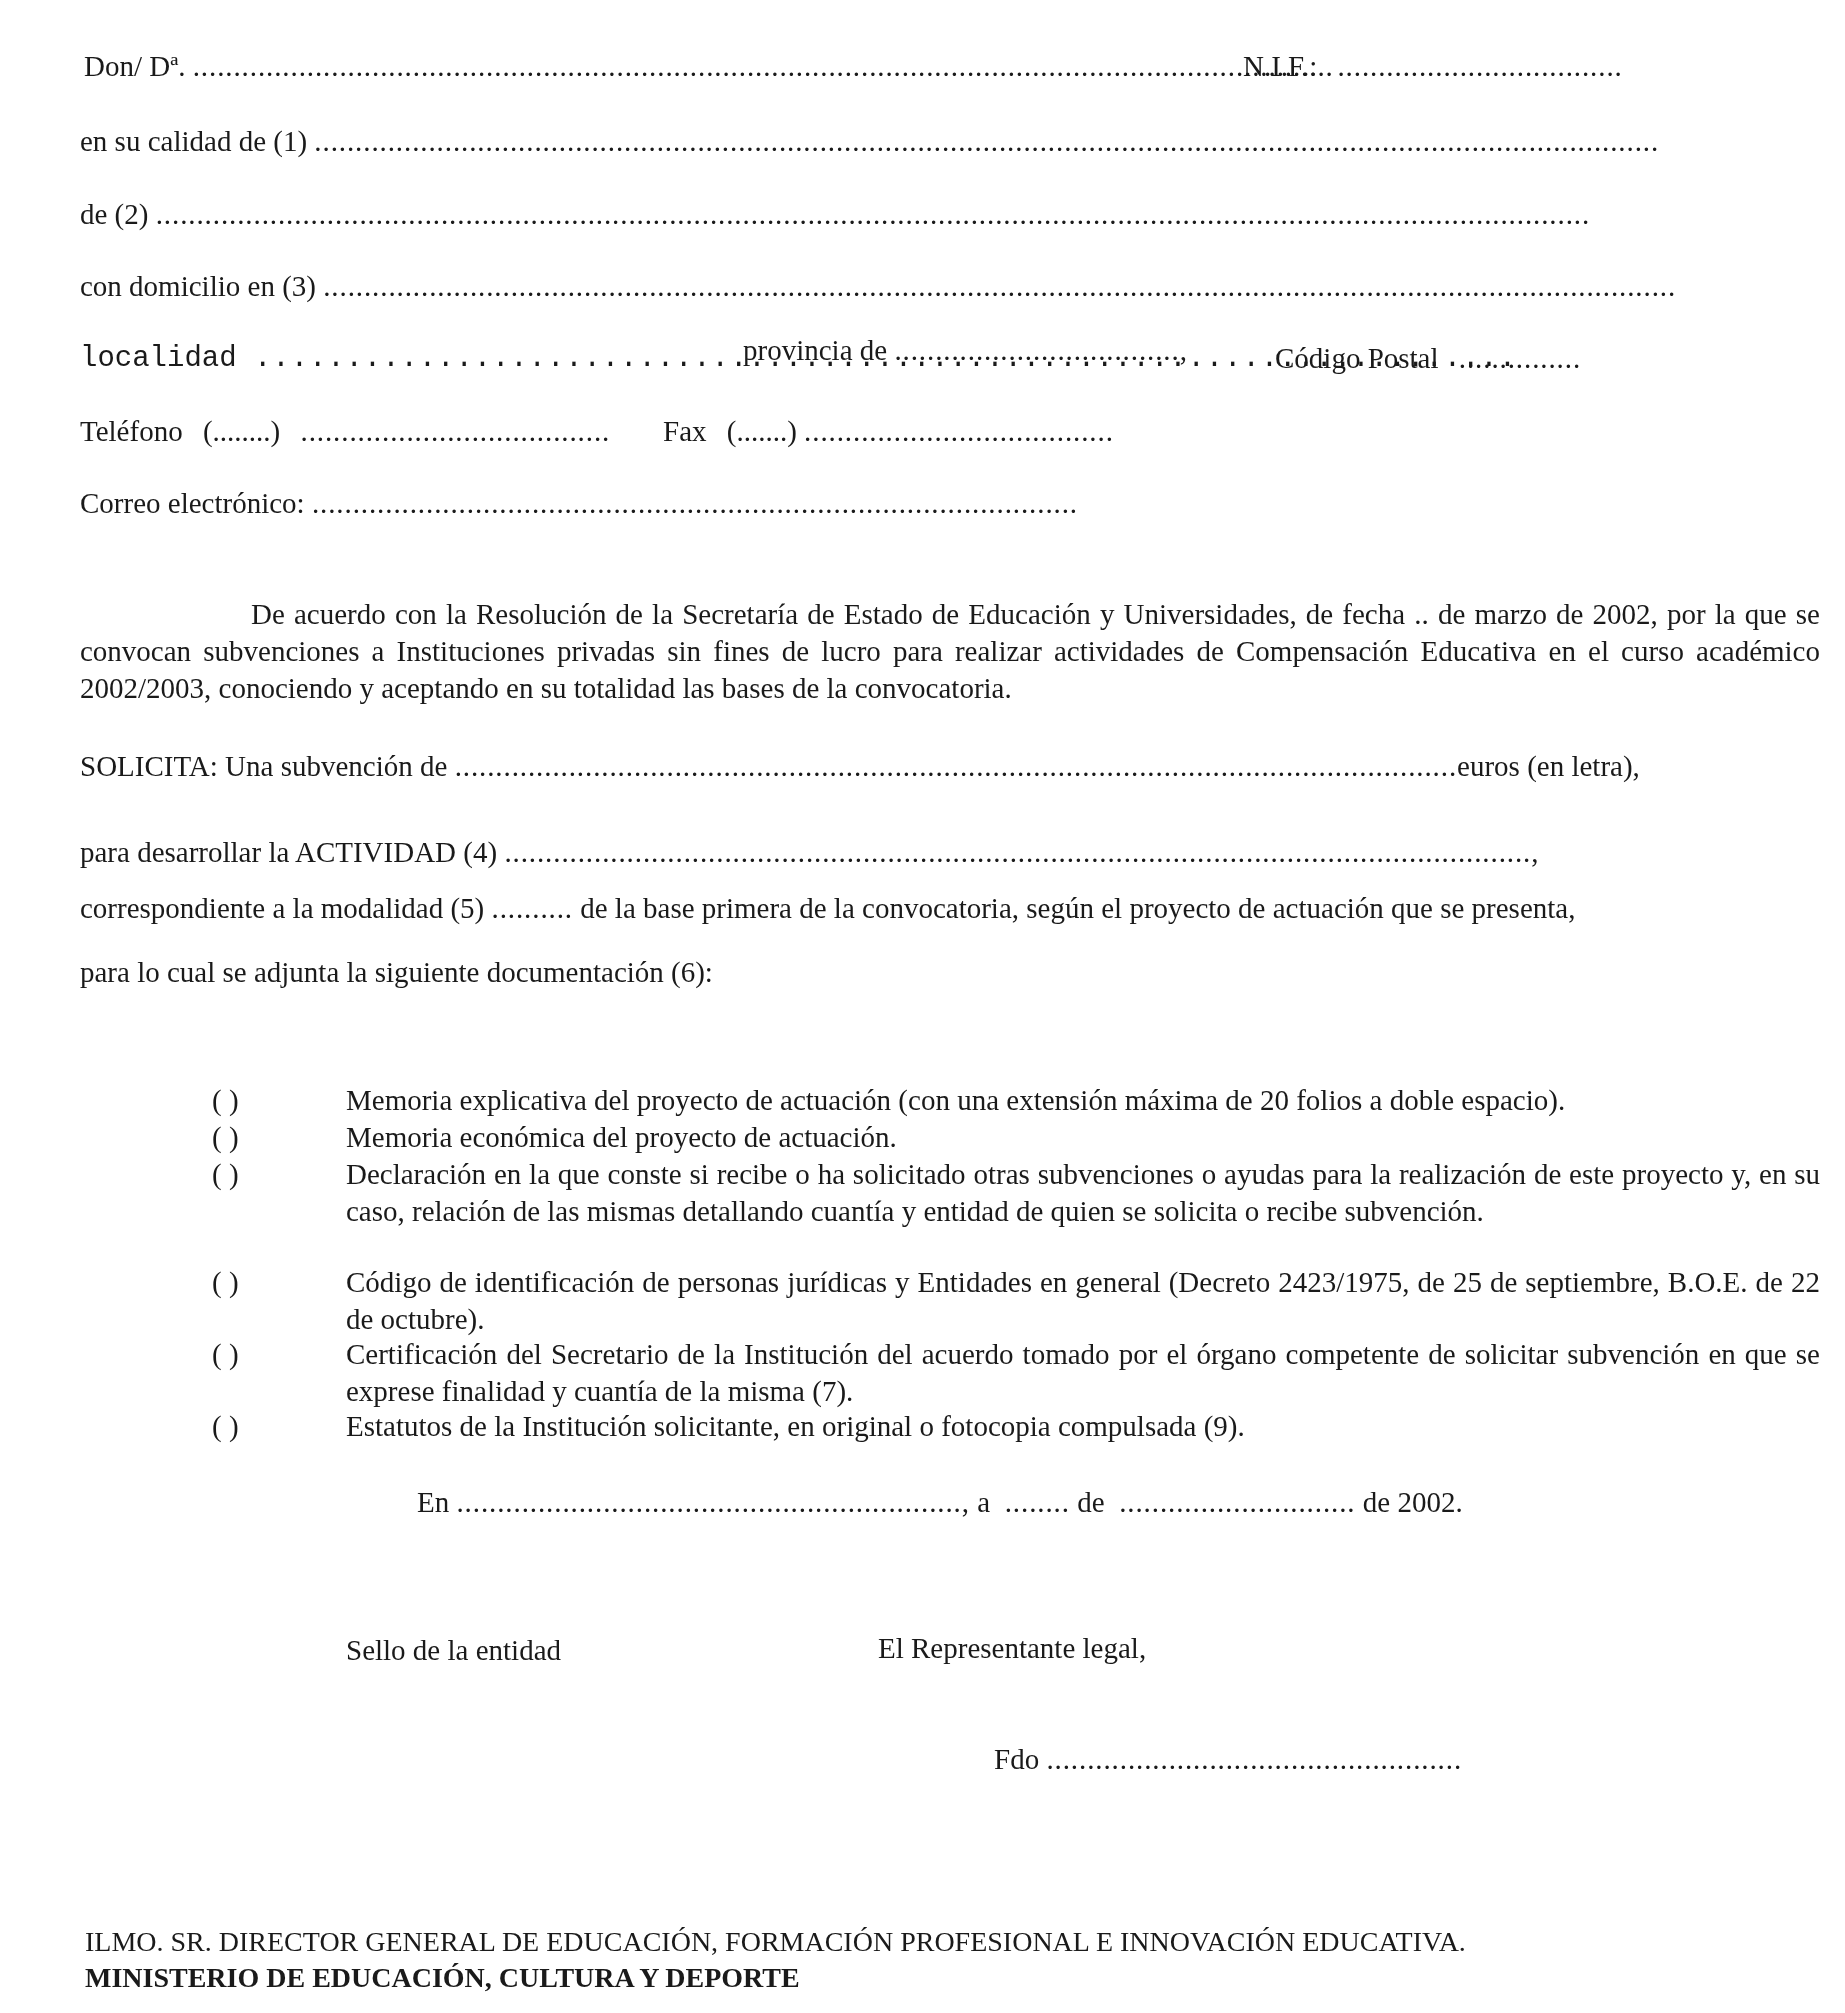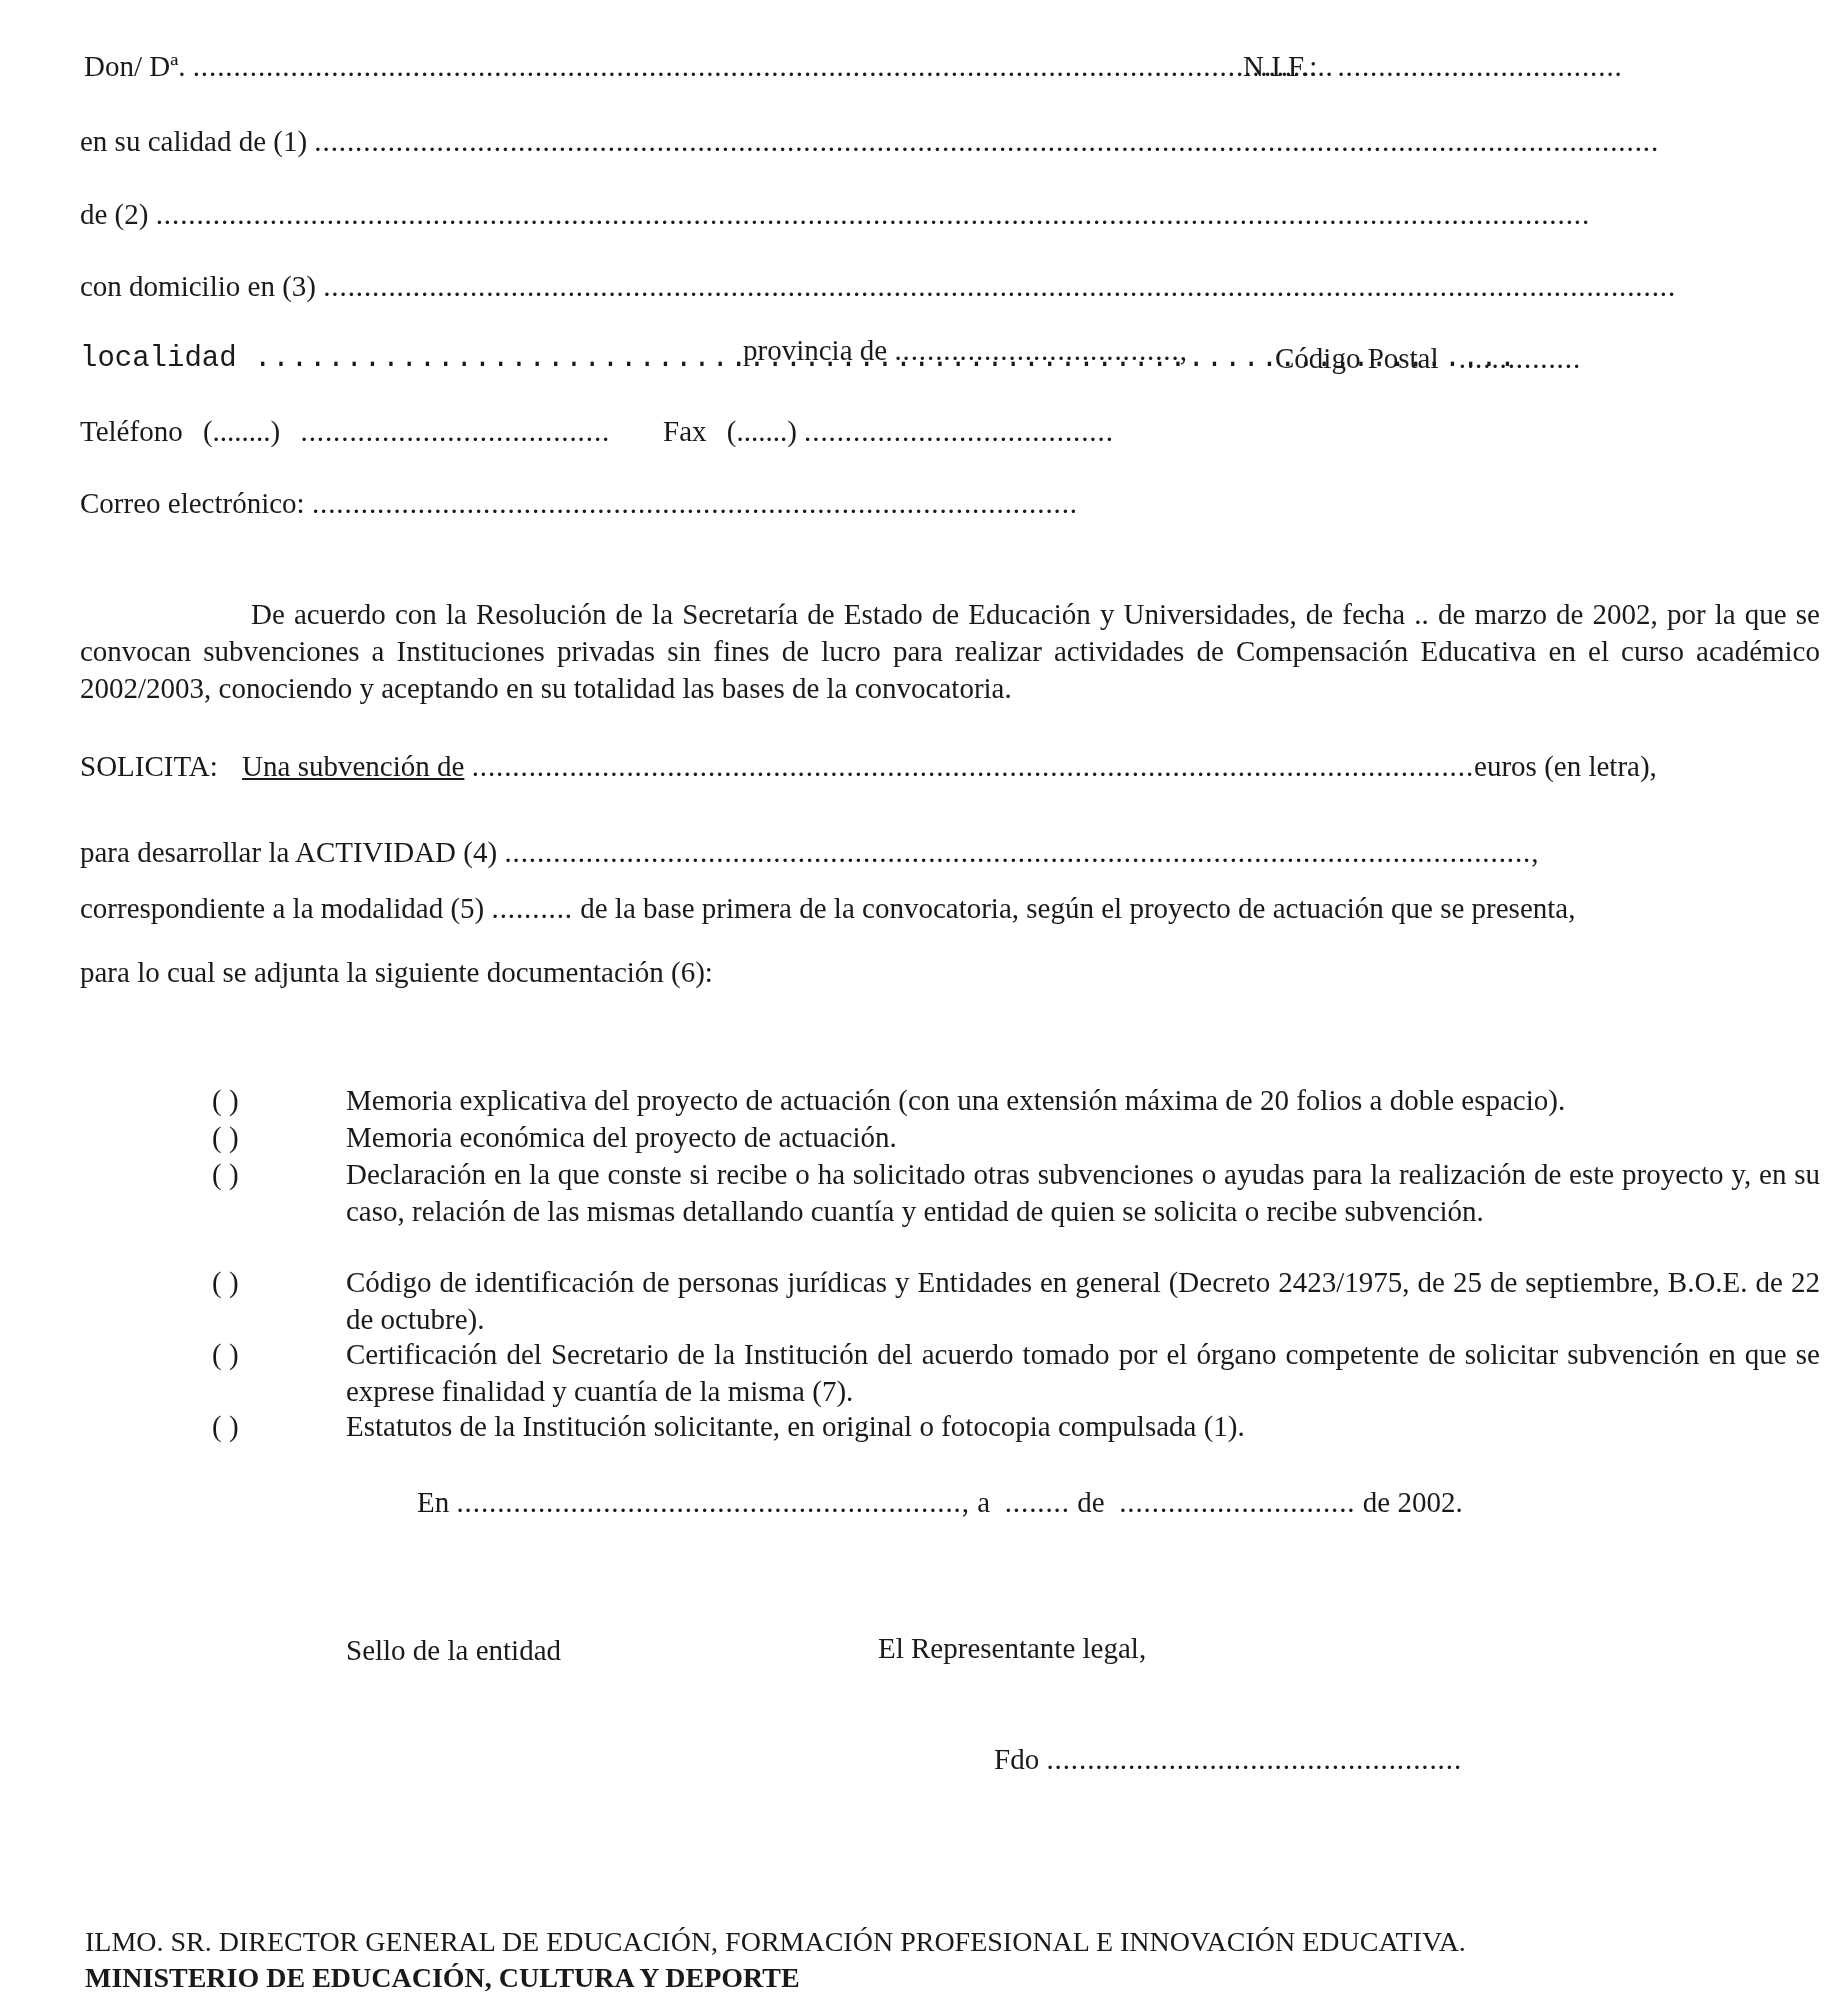--- a/index.html
+++ b/index.html
@@ -69,21 +69,21 @@
   <span>Correo electrónico:</span>
   <span class="dots">..............................................................................................</span>
 </div>
 
 <div class="para" style="top:596px;">
   <span class="indent"></span><span>De acuerdo con la Resolución de la Secretaría de Estado de Educación y Universidades, de fecha .. de marzo de 2002, por la que se convocan subvenciones a Instituciones privadas sin fines de lucro para realizar actividades de Compensación Educativa en el curso académico 2002/2003, conociendo y aceptando en su totalidad las bases de la convocatoria.</span>
 </div>
 
 <div class="ln" style="left:80px;top:750px;">
   <span>SOLICITA:</span>
-  <span style="margin-left:17px;text-decoration:underline;">Una subvención de</span>
+  <span style="margin-left:0;">Una subvención de</span>
   <span class="dots">...........................................................................................................................</span><span>euros (en letra),</span>
 </div>
 
 <div class="ln" style="left:80px;top:836px;">
   <span>para desarrollar la ACTIVIDAD (4)</span>
   <span class="dots">..............................................................................................................................,</span>
 </div>
 
 <div class="ln" style="left:80px;top:892px;">
   <span>correspondiente a la modalidad (5)</span>
@@ -108,21 +108,21 @@
 <div class="item" style="top:1264px;">
   <span class="chk">( )</span>
   <span class="txt">Código de identificación de personas jurídicas y Entidades en general (Decreto 2423/1975, de 25 de septiembre, B.O.E. de 22 de octubre).</span>
 </div>
 <div class="item" style="top:1336px;">
   <span class="chk">( )</span>
   <span class="txt">Certificación del Secretario de la Institución del acuerdo tomado por el órgano competente de solicitar subvención en que se exprese finalidad y cuantía de la misma (7).</span>
 </div>
 <div class="item" style="top:1408px;">
   <span class="chk">( )</span>
-  <span class="txt">Estatutos de la Institución solicitante, en original o fotocopia compulsada (1).</span>
+  <span class="txt">Estatutos de la Institución solicitante, en original o fotocopia compulsada (9).</span>
 </div>
 
 <div class="ln" style="left:417px;top:1486px;">
   <span>En</span>
   <span class="dots">..............................................................,</span>
   <span>a</span>
   <span class="dots" style="margin-left:7.4px;">........</span>
   <span>de</span>
   <span class="dots" style="margin-left:7.4px;">.............................</span>
   <span>de 2002.</span>

